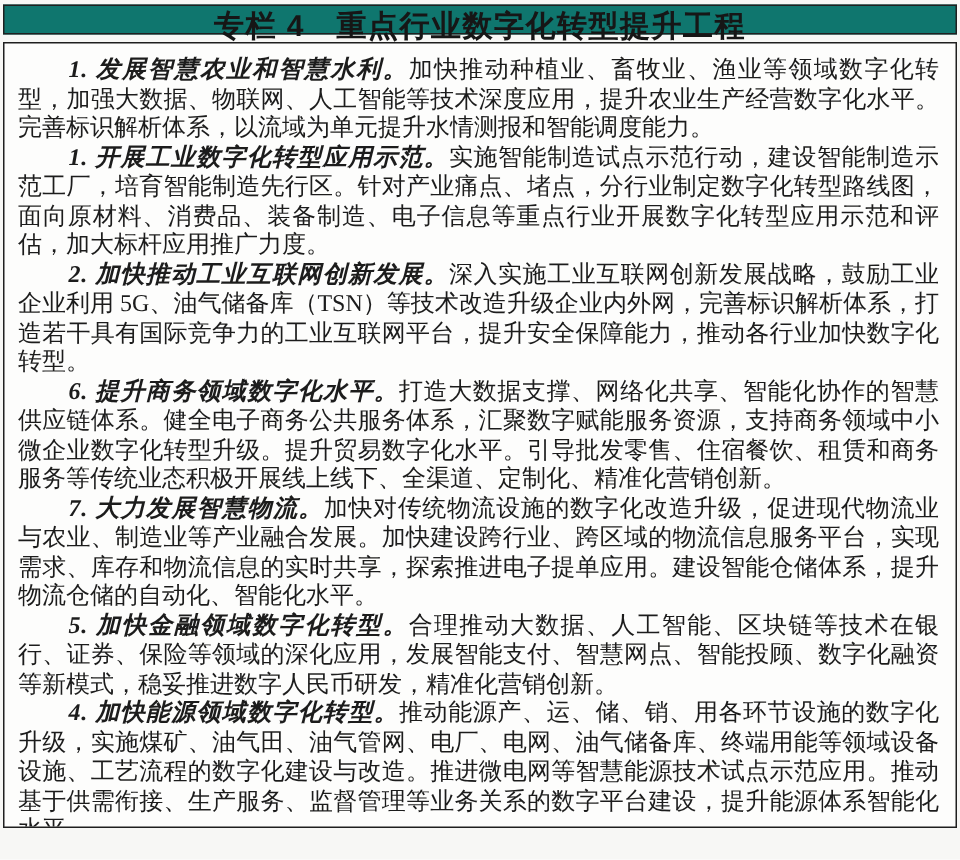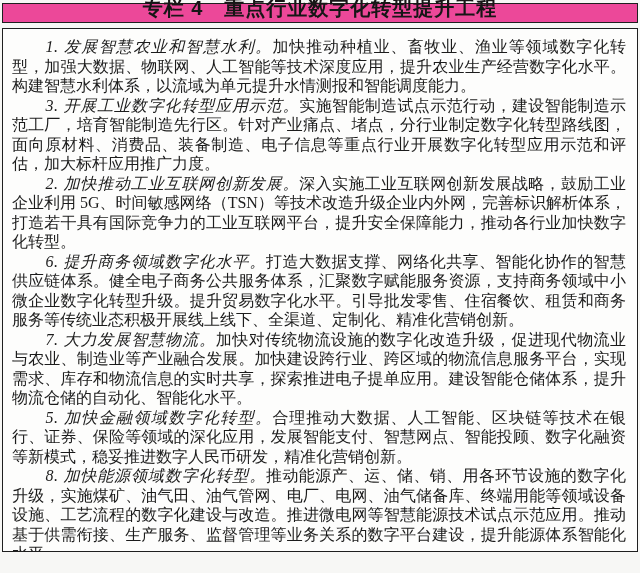--- a/index.html
+++ b/index.html
@@ -11,25 +11,25 @@
     overflow: hidden;
   }
   .page {
     box-sizing: border-box;
     width: 640px; height: 573px;
     padding: 3px 2px 0 2px;
   }
   .title-box {
     box-sizing: border-box;
     border: 1.5px solid #1f1f1f;
-    background: #ec4899;
+    background: #0f766e;
     height: 20px;
     margin-bottom: 5px;
     display: flex;
-    align-items: flex-end;
+    align-items: flex-start;
     justify-content: center;
   }
   .title-box h1 {
     margin: 0;
     font-family: "Liberation Sans", "DejaVu Sans", sans-serif;
     font-weight: 700;
     font-size: 20px;
     letter-spacing: 1px;
     color: #161616;
   }
@@ -46,34 +46,35 @@
     font-size: 16px;
     line-height: 19.5px;
     text-align: justify;
     text-indent: 2.1em;
     word-break: break-all;
     color: #1c1c1c;
   }
   .lead {
     font-style: italic; 
     letter-spacing: 0.5px;
+    font-weight: bold;
   }
 </style>
 </head>
 <body>
 
 <div class="page">
 
   <div class="title-box">
     <h1>专栏 4　重点行业数字化转型提升工程</h1>
   </div>
 
   <div class="body-box">
-    <p><span class="lead">1. 发展智慧农业和智慧水利。</span><span>加快推动种植业、畜牧业、渔业等领域数字化转型，加强大数据、物联网、人工智能等技术深度应用，提升农业生产经营数字化水平。构建智慧水利体系，以流域为单元提升水情测报和智能调度能力。</span></p>
-    <p><span class="lead">3. 开展工业数字化转型应用示范。</span><span>实施智能制造试点示范行动，建设智能制造示范工厂，培育智能制造先行区。针对产业痛点、堵点，分行业制定数字化转型路线图，面向原材料、消费品、装备制造、电子信息等重点行业开展数字化转型应用示范和评估，加大标杆应用推广力度。</span></p>
-    <p><span class="lead">2. 加快推动工业互联网创新发展。</span><span>深入实施工业互联网创新发展战略，鼓励工业企业利用 5G、时间敏感网络（TSN）等技术改造升级企业内外网，完善标识解析体系，打造若干具有国际竞争力的工业互联网平台，提升安全保障能力，推动各行业加快数字化转型。</span></p>
+    <p><span class="lead">1. 发展智慧农业和智慧水利。</span><span>加快推动种植业、畜牧业、渔业等领域数字化转型，加强大数据、物联网、人工智能等技术深度应用，提升农业生产经营数字化水平。完善标识解析体系，以流域为单元提升水情测报和智能调度能力。</span></p>
+    <p><span class="lead">1. 开展工业数字化转型应用示范。</span><span>实施智能制造试点示范行动，建设智能制造示范工厂，培育智能制造先行区。针对产业痛点、堵点，分行业制定数字化转型路线图，面向原材料、消费品、装备制造、电子信息等重点行业开展数字化转型应用示范和评估，加大标杆应用推广力度。</span></p>
+    <p><span class="lead">2. 加快推动工业互联网创新发展。</span><span>深入实施工业互联网创新发展战略，鼓励工业企业利用 5G、油气储备库（TSN）等技术改造升级企业内外网，完善标识解析体系，打造若干具有国际竞争力的工业互联网平台，提升安全保障能力，推动各行业加快数字化转型。</span></p>
     <p><span class="lead">6. 提升商务领域数字化水平。</span><span>打造大数据支撑、网络化共享、智能化协作的智慧供应链体系。健全电子商务公共服务体系，汇聚数字赋能服务资源，支持商务领域中小微企业数字化转型升级。提升贸易数字化水平。引导批发零售、住宿餐饮、租赁和商务服务等传统业态积极开展线上线下、全渠道、定制化、精准化营销创新。</span></p>
     <p><span class="lead">7. 大力发展智慧物流。</span><span>加快对传统物流设施的数字化改造升级，促进现代物流业与农业、制造业等产业融合发展。加快建设跨行业、跨区域的物流信息服务平台，实现需求、库存和物流信息的实时共享，探索推进电子提单应用。建设智能仓储体系，提升物流仓储的自动化、智能化水平。</span></p>
     <p><span class="lead">5. 加快金融领域数字化转型。</span><span>合理推动大数据、人工智能、区块链等技术在银行、证券、保险等领域的深化应用，发展智能支付、智慧网点、智能投顾、数字化融资等新模式，稳妥推进数字人民币研发，精准化营销创新。</span></p>
-    <p><span class="lead">8. 加快能源领域数字化转型。</span><span>推动能源产、运、储、销、用各环节设施的数字化升级，实施煤矿、油气田、油气管网、电厂、电网、油气储备库、终端用能等领域设备设施、工艺流程的数字化建设与改造。推进微电网等智慧能源技术试点示范应用。推动基于供需衔接、生产服务、监督管理等业务关系的数字平台建设，提升能源体系智能化水平。</span></p>
+    <p><span class="lead">4. 加快能源领域数字化转型。</span><span>推动能源产、运、储、销、用各环节设施的数字化升级，实施煤矿、油气田、油气管网、电厂、电网、油气储备库、终端用能等领域设备设施、工艺流程的数字化建设与改造。推进微电网等智慧能源技术试点示范应用。推动基于供需衔接、生产服务、监督管理等业务关系的数字平台建设，提升能源体系智能化水平。</span></p>
   </div>
 
 </div>
 
 </body></html>

